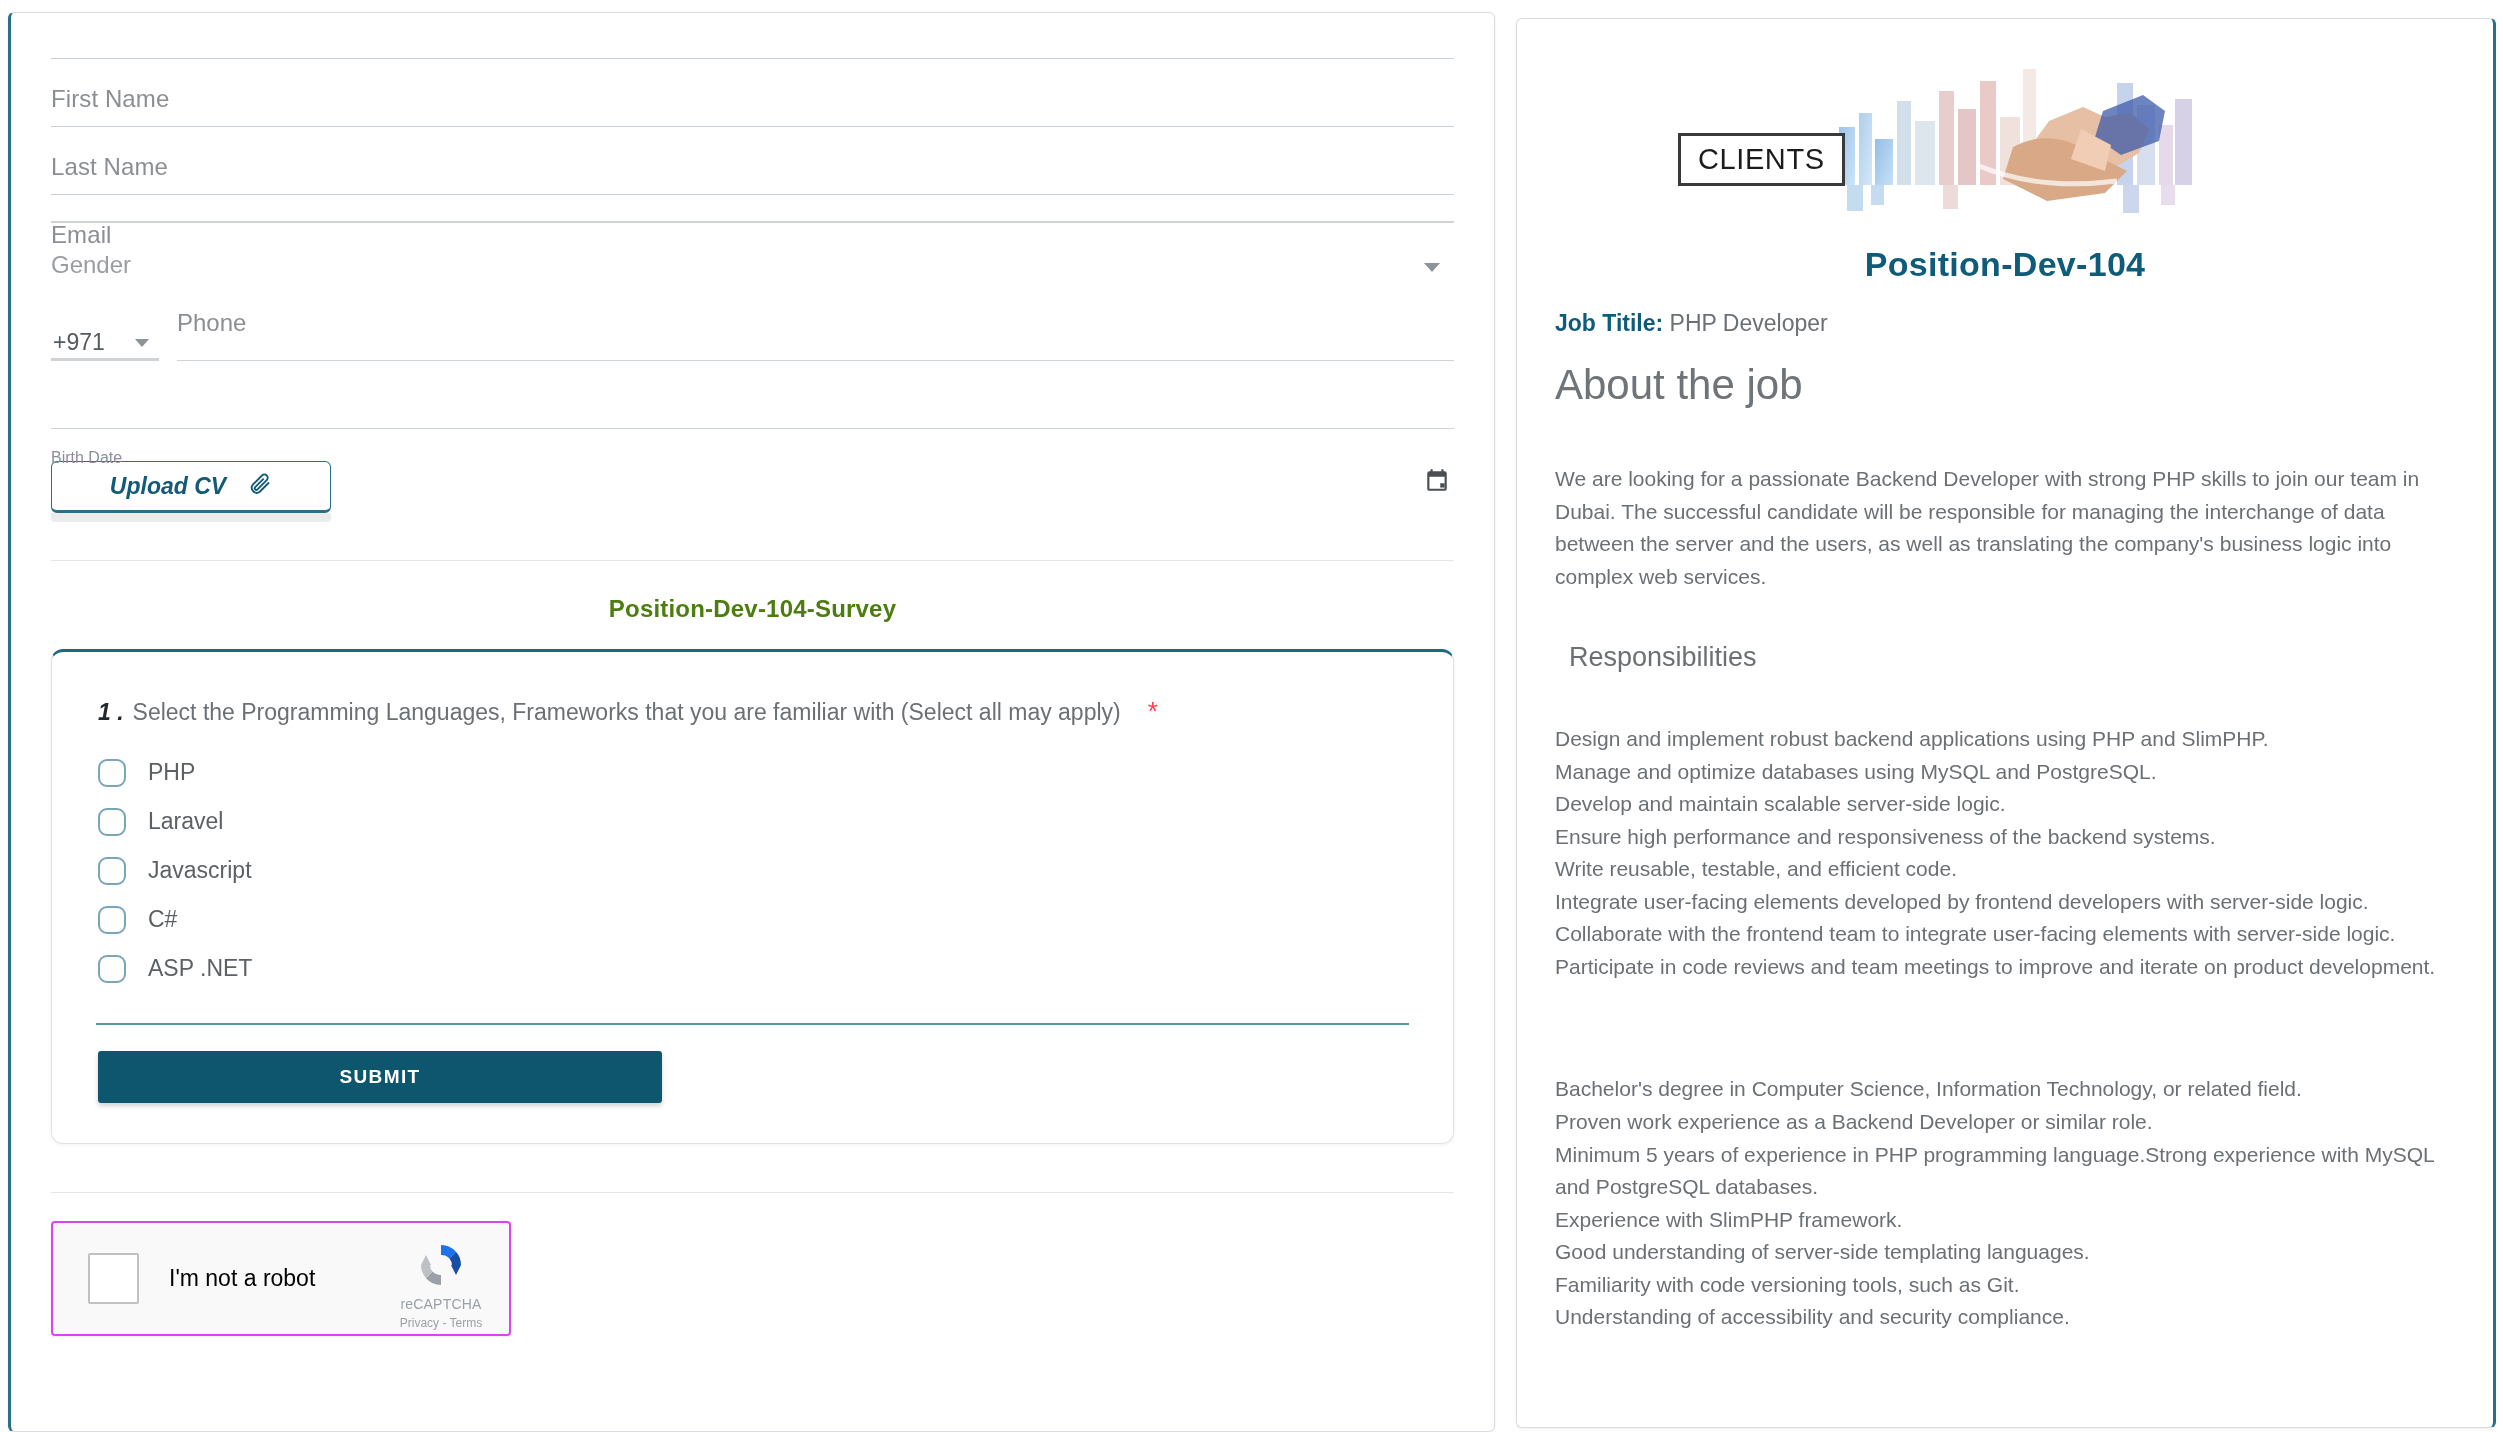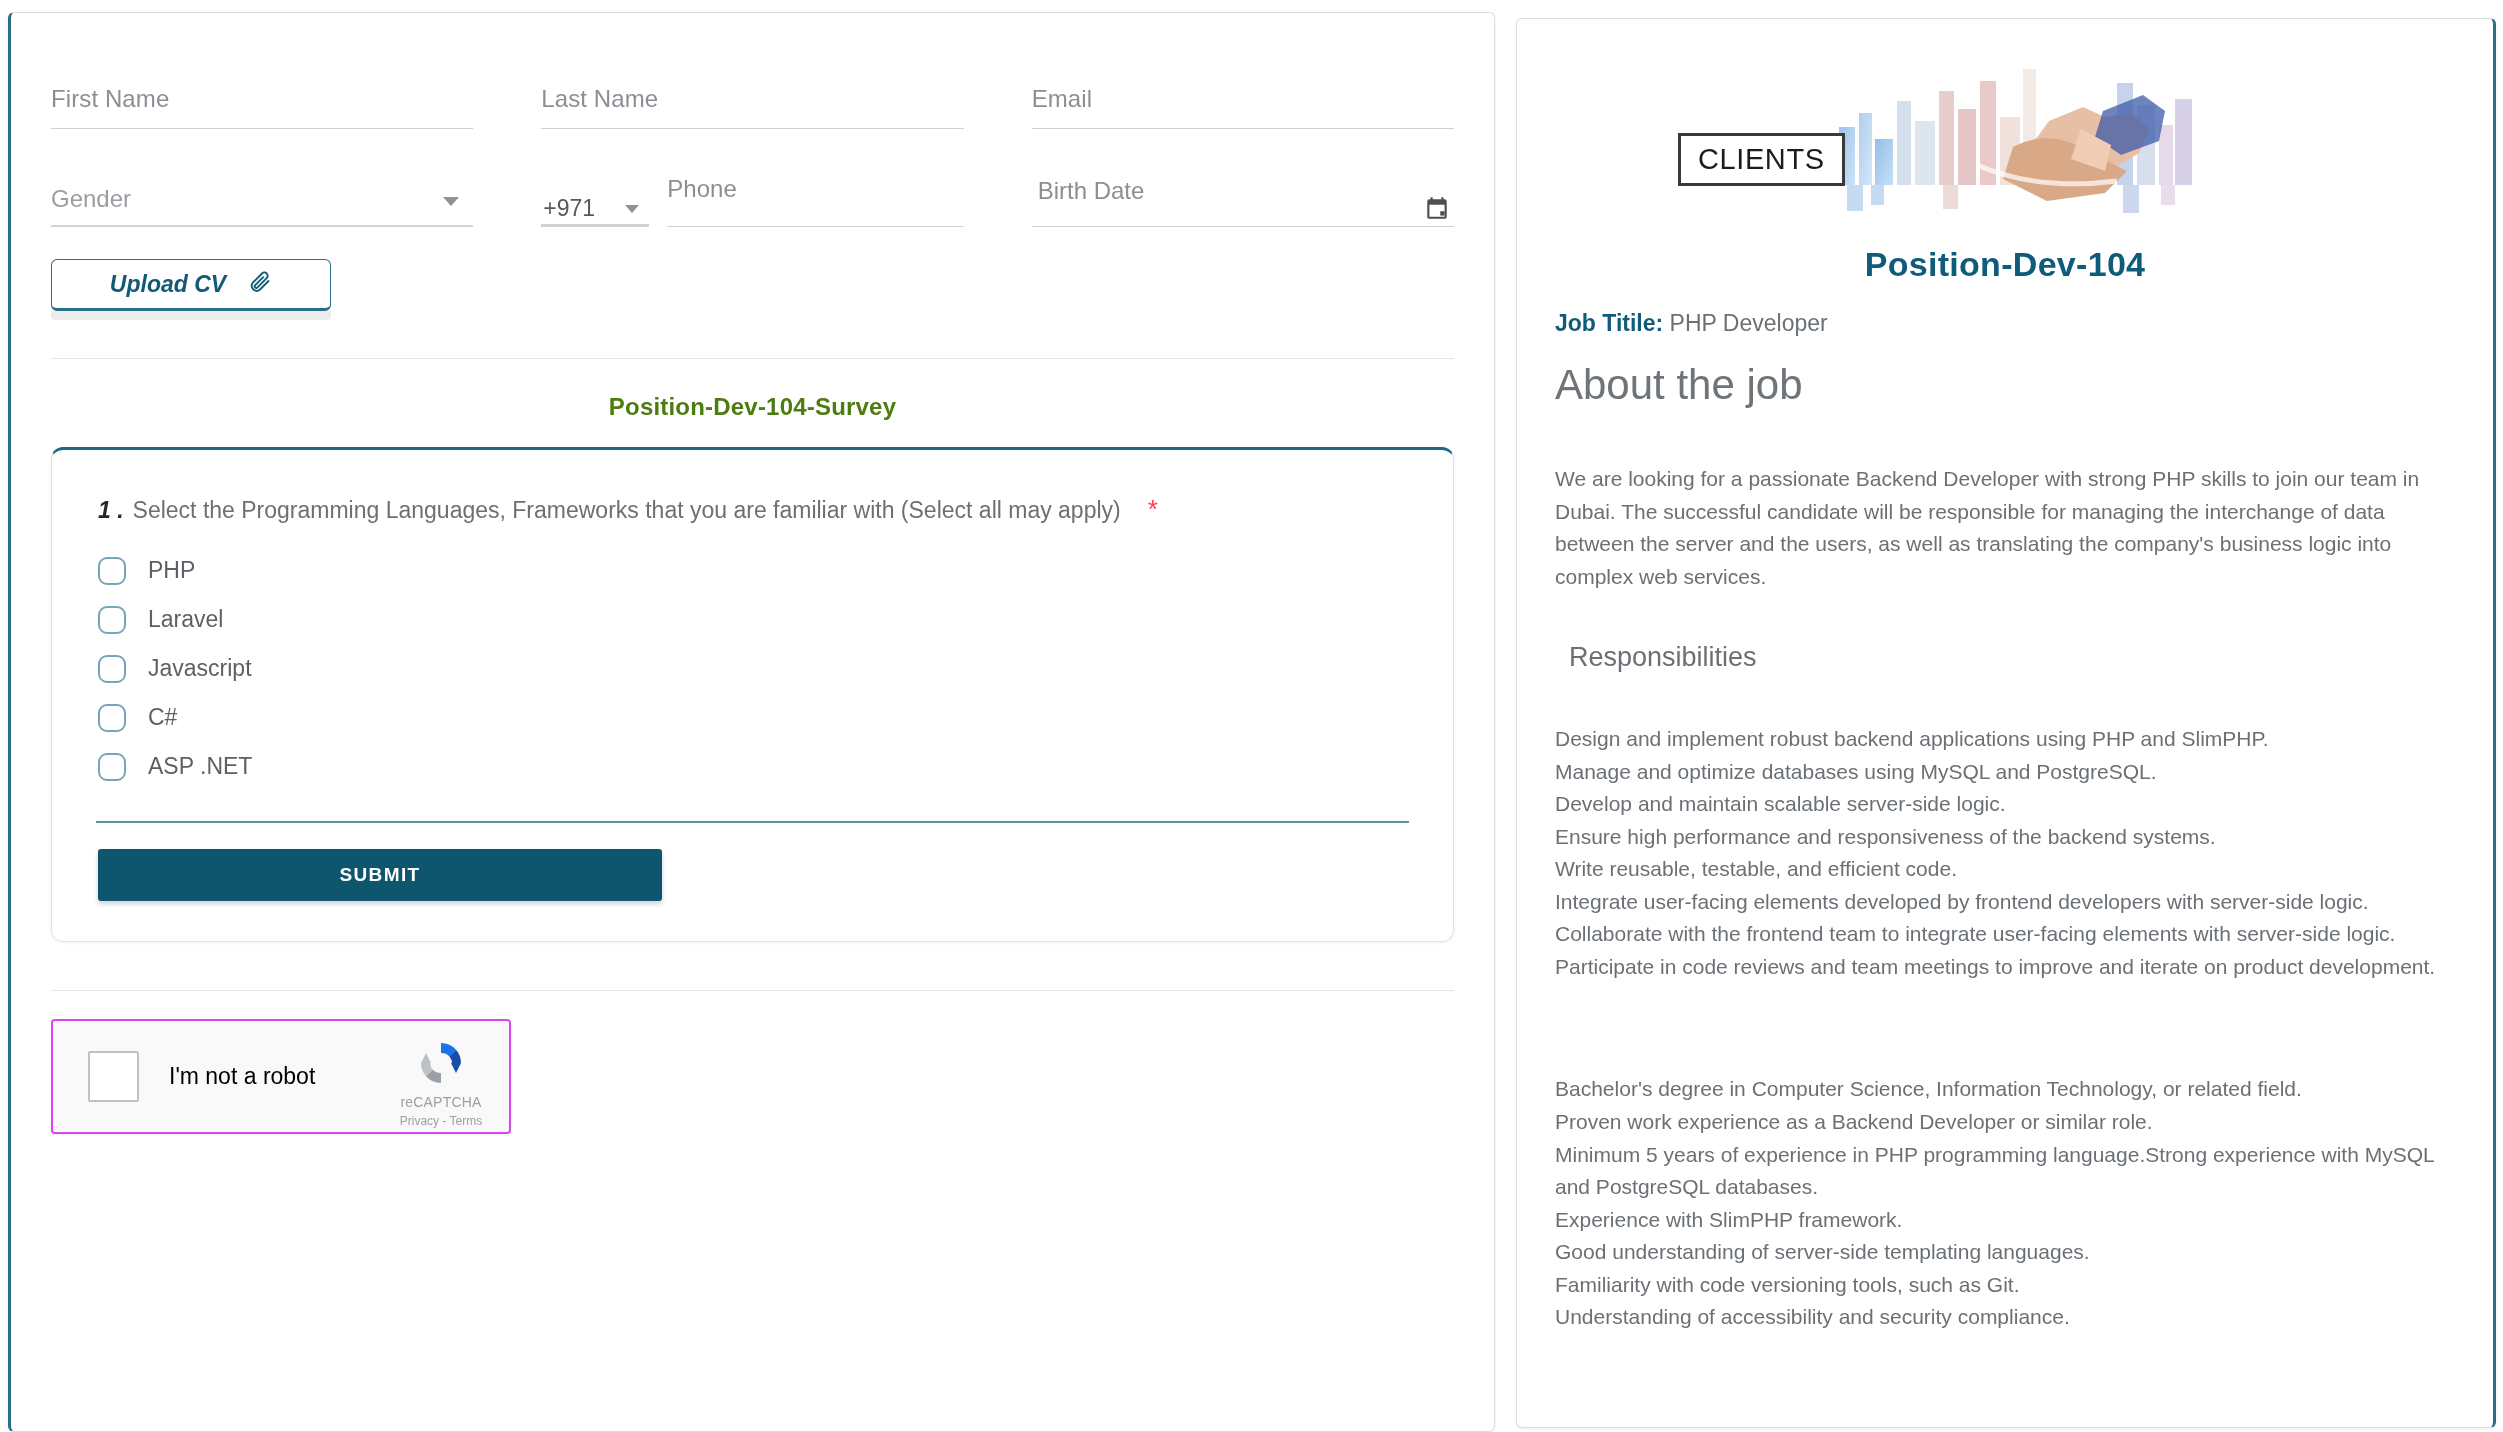--- a/index.html
+++ b/index.html
@@ -13,21 +13,21 @@
 
   
   .left-card{
     position:absolute;left:8px;top:12px;width:1487px;height:1420px;
     background:#fff;border:1px solid #d8dde2;border-left:3px solid #2b6e88;
     border-radius:6px;box-sizing:border-box;
     box-shadow:0 1px 3px rgba(0,0,0,.07);
     overflow:hidden;
   }
   .form-area{padding:58px 40px 0 40px;}
-  .row{display:flex;gap:68px;}
+  .row{display:flex;gap:68px;flex-direction:column;}
   .field{position:relative;flex:1;}
 
   .underline-field{
     position:relative;height:70px;
   }
   .underline-field .lbl{
     position:absolute;left:0;top:14px;
     font-size:24px;color:#8b8f94;letter-spacing:.1px;
   }
   .underline-field .line{
@@ -48,21 +48,21 @@
   .cc .caret{
     position:absolute;right:10px;top:36px;width:0;height:0;
     border-left:7px solid transparent;border-right:7px solid transparent;border-top:8px solid #8e9398;
   }
   .cc .line{position:absolute;left:0;right:0;bottom:12px;height:3px;background:#cfd3d6;}
   .phone-input{position:relative;flex:1;height:70px;margin-left:18px;}
   .phone-input .lbl{position:absolute;left:0;top:6px;font-size:24px;color:#8b8f94;}
   .phone-input .line{position:absolute;left:0;right:0;bottom:12px;height:1px;background:#ccd4da;}
 
   .date-field{position:relative;flex:1;height:70px;}
-  .date-field .lbl{position:absolute;left:6px;top:8px;font-size:24px;color:#8b8f94;}
+  .date-field .lbl{position:absolute;left:0;top:8px;font-size:16px;color:#8b8f94;}
   .date-field .line{position:absolute;left:0;right:0;bottom:12px;height:1px;background:#ccd4da;}
   .cal-ico{position:absolute;right:4px;top:26px;width:26px;height:26px;}
 
   .upload-row{margin-top:20px;}
   .upload-btn{
     width:280px;height:52px;box-sizing:border-box;
     border:1px solid #2b6e88;border-bottom:3px solid #2b6e88;border-radius:6px;
     background:#fff;color:#135a78;
     font-weight:bold;font-style:italic;font-size:23px;
     display:flex;align-items:center;justify-content:center;gap:22px;

